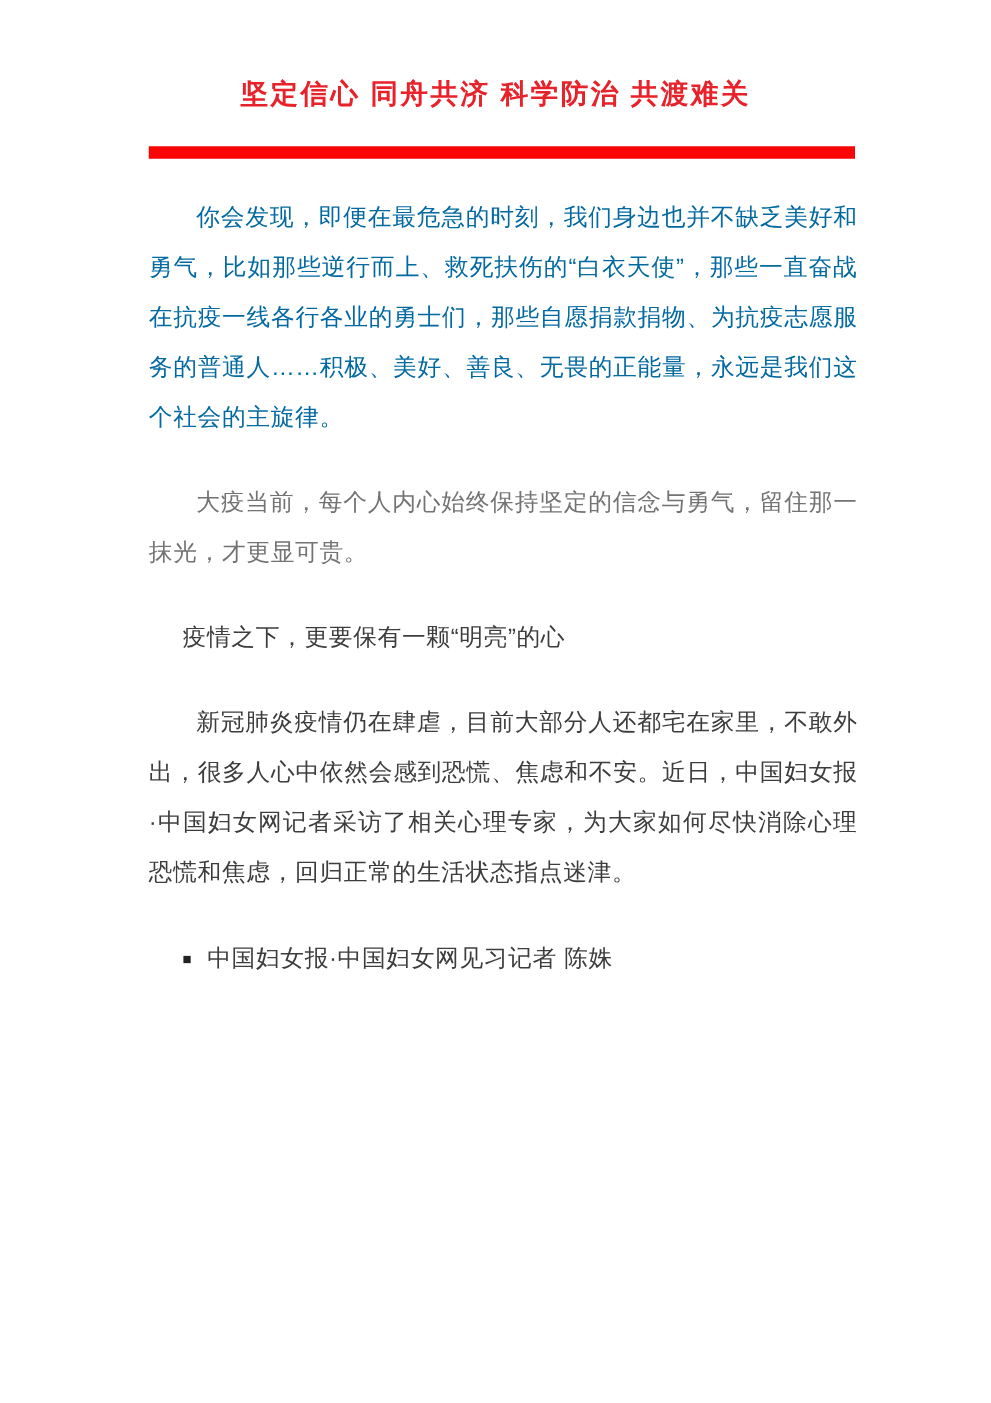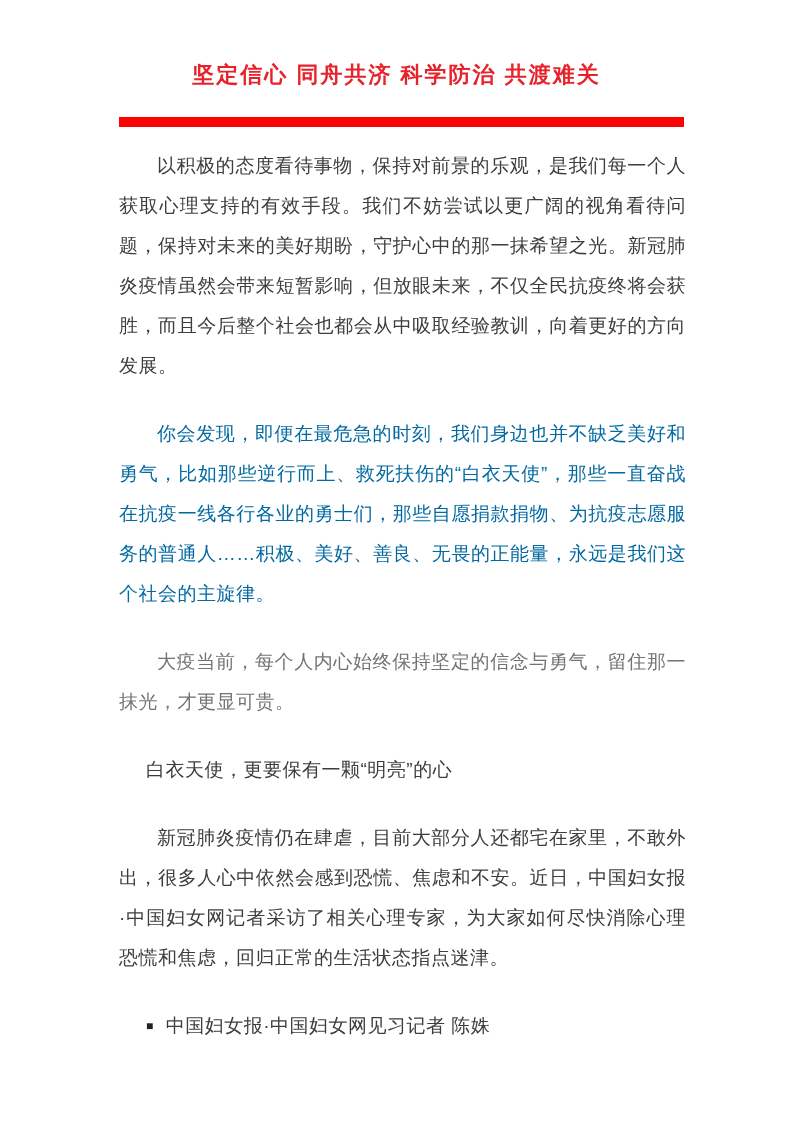--- a/index.html
+++ b/index.html
@@ -62,27 +62,26 @@
 <body>
 
 <div class="page">
 
   <h1 class="doc-title" style="color: rgb(231, 34, 42);">坚定信心 同舟共济 科学防治 共渡难关</h1>
 
   <div class="red-bar top" style="background-color: rgb(251, 4, 4);"></div>
 
   <div class="content">
 
-    <p class="para p-first" style="color: rgb(61, 61, 61);">以积极的态度看待事物，保持对前景的乐观，是我们每一个人获取心理支持的有效手段。我们不妨尝试以更广阔的视角看待问题，保持对未来的美好期盼，守护心中的那一抹希望之光。新冠肺炎疫情虽然会带来短暂影响，但放眼未来，不仅全民抗疫终将会获胜，而且今后整个社会也都会从中吸取经验教训，向着更好的方向发展。</p>
 
     <p class="para" style="color: #0369a1;">你会发现，即便在最危急的时刻，我们身边也并不缺乏美好和勇气，比如那些逆行而上、救死扶伤的“白衣天使”，那些一直奋战在抗疫一线各行各业的勇士们，那些自愿捐款捐物、为抗疫志愿服务的普通人……积极、美好、善良、无畏的正能量，永远是我们这个社会的主旋律。</p>
 
     <p class="para" style="color: #737373;">大疫当前，每个人内心始终保持坚定的信念与勇气，留住那一抹光，才更显可贵。</p>
 
-    <p class="para subtitle" style="color: rgb(61, 61, 61);">白衣天使，更要保有一颗“明亮”的心</p>
+    <p class="para subtitle" style="color: rgb(61, 61, 61);">疫情之下，更要保有一颗“明亮”的心</p>
 
     <p class="para" style="color: rgb(61, 61, 61);">新冠肺炎疫情仍在肆虐，目前大部分人还都宅在家里，不敢外出，很多人心中依然会感到恐慌、焦虑和不安。近日，中国妇女报·中国妇女网记者采访了相关心理专家，为大家如何尽快消除心理恐慌和焦虑，回归正常的生活状态指点迷津。</p>
 
     <p class="para byline">
       <span class="bullet">■</span><span style="color: rgb(61, 61, 61);">中国妇女报·中国妇女网见习记者 陈姝</span>
     </p>
 
   </div>
 
 </div>

